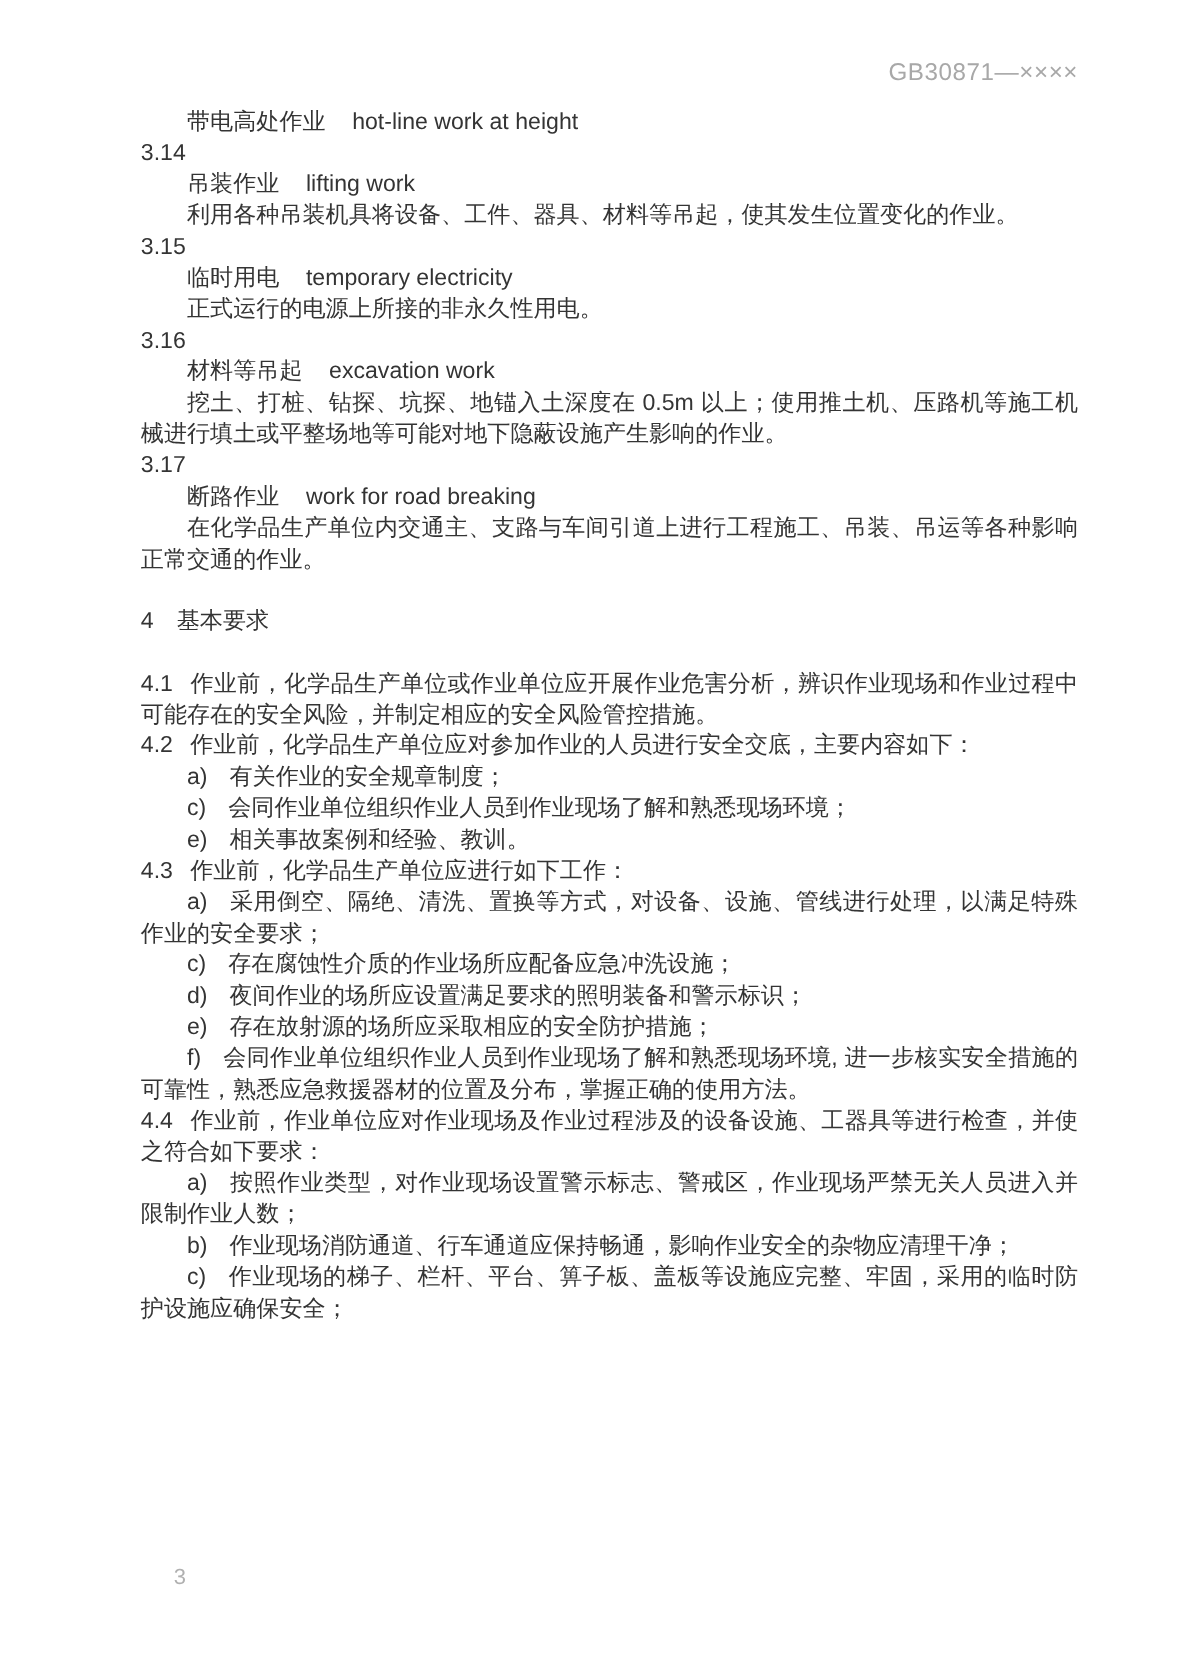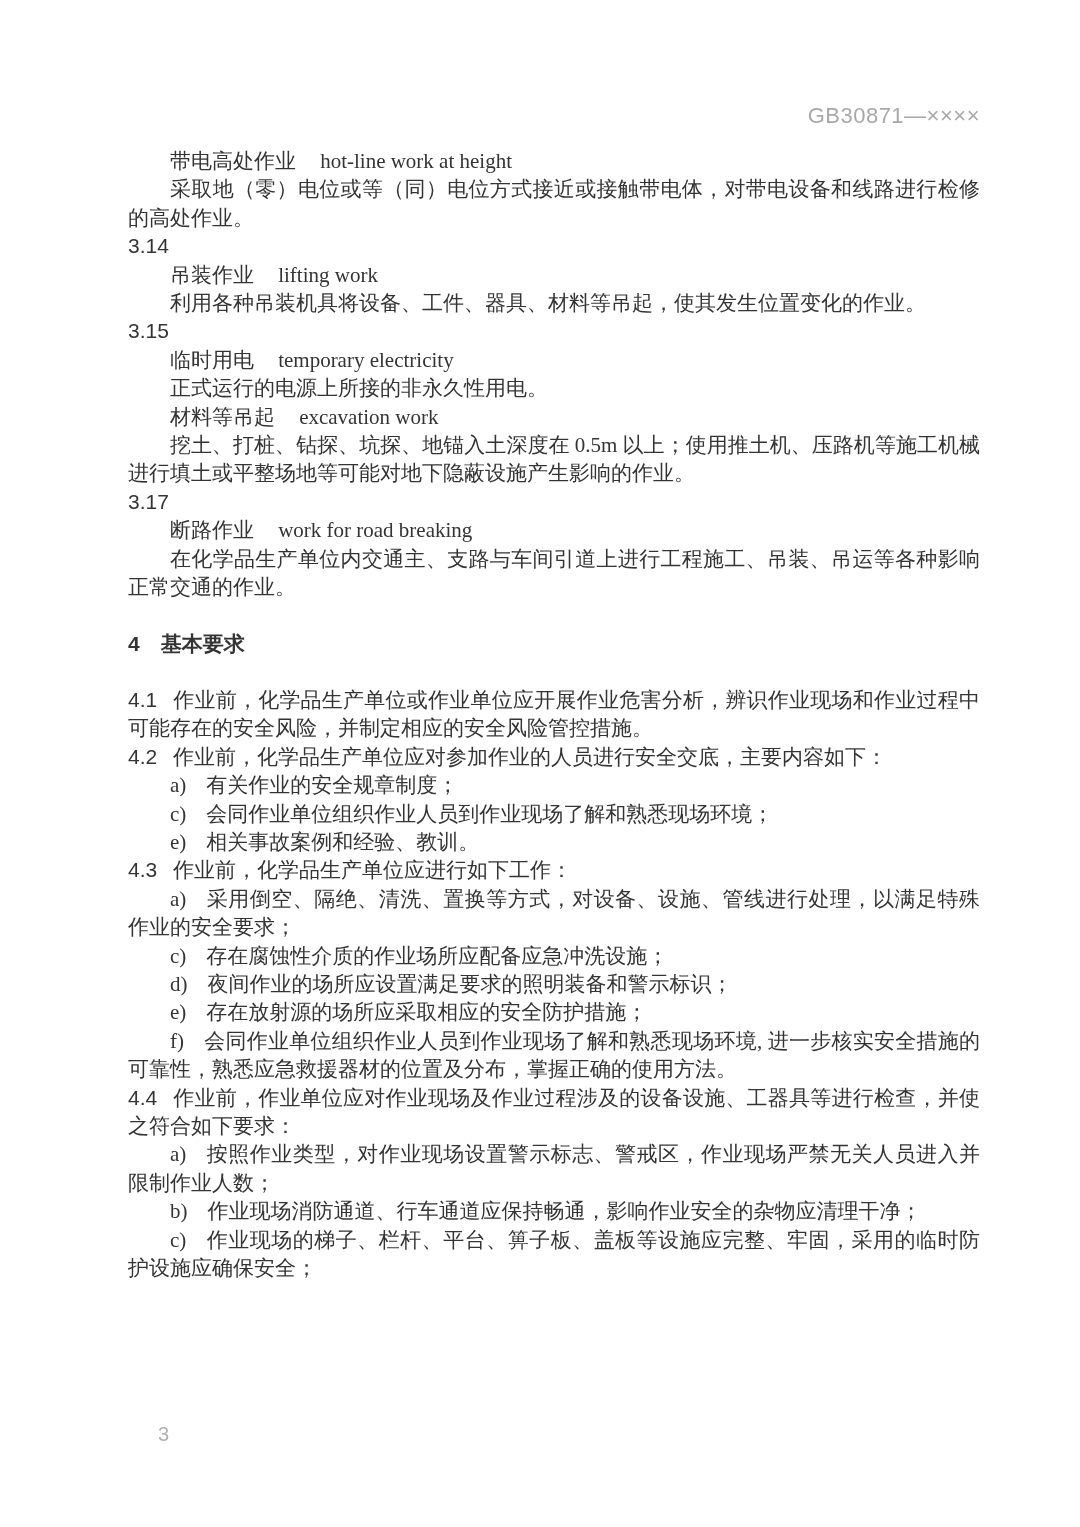--- a/index.html
+++ b/index.html
@@ -6,67 +6,67 @@
   body {
     width: 1080px;
     height: 1527px;
     background: #ffffff;
     position: relative;
     font-family: "Liberation Sans", "DejaVu Sans", sans-serif;
     color: #343434;
     overflow: hidden;
   }
   .page {
-    padding: 101px 100px 0 128px;
+    padding: 51px 100px 0 128px;
     box-sizing: border-box;
   }
   .doc-header {
     text-align: right;
     color: #a8a8a8;
     font-size: 22px;
     line-height: 30px;
     margin-bottom: 16px;
     letter-spacing: 0.5px;
   }
   .blk {
     margin: 0;
     font-size: 21px;
     line-height: 28.4px;
     text-align: justify;
   }
-  .term, .para, .item { text-indent: 2em; font-family: Liberation Serif, serif; }
+  .term, .para, .item { text-indent: 2em; }
   .clause_num { text-align: left; }
-  .heading { margin: 28px 0; text-align: left; font-weight: bold; }
+  .heading { margin: 28px 0; text-align: left; }
   .en { margin-left: 1.15em; }
   .num { margin-right: 0.75em; }
   .heading .num { margin-right: 1.0em; }
   .label { margin-right: 0.95em; }
   .page-number {
     position: absolute;
     left: 158px;
     top: 1420px;
     color: #b0b0b0;
     font-size: 20px;
     line-height: 28px;
   }
 </style>
 </head>
 <body>
 
 <div class="page">
   <div class="doc-header">GB30871—××××</div>
   <div>
       <p class="blk term"><span>带电高处作业</span><span class="en">hot-line work at height</span></p>
-      <p class="blk para">采取地（零）电位或等（同）电位方式接近或接触带电体，对带电设备和线路进行检修的高处作业。</p>
       <p class="blk clause_num">3.14</p>
       <p class="blk term"><span>吊装作业</span><span class="en">lifting work</span></p>
       <p class="blk para">利用各种吊装机具将设备、工件、器具、材料等吊起，使其发生位置变化的作业。</p>
       <p class="blk clause_num">3.15</p>
       <p class="blk term"><span>临时用电</span><span class="en">temporary electricity</span></p>
       <p class="blk para">正式运行的电源上所接的非永久性用电。</p>
+      <p class="blk clause_num">3.16</p>
       <p class="blk term"><span>材料等吊起</span><span class="en">excavation work</span></p>
       <p class="blk para">挖土、打桩、钻探、坑探、地锚入土深度在 0.5m 以上；使用推土机、压路机等施工机械进行填土或平整场地等可能对地下隐蔽设施产生影响的作业。</p>
       <p class="blk clause_num">3.17</p>
       <p class="blk term"><span>断路作业</span><span class="en">work for road breaking</span></p>
       <p class="blk para">在化学品生产单位内交通主、支路与车间引道上进行工程施工、吊装、吊运等各种影响正常交通的作业。</p>
       <p class="blk heading"><span class="num">4</span><span>基本要求</span></p>
       <p class="blk clause"><span class="num">4.1</span><span>作业前，化学品生产单位或作业单位应开展作业危害分析，辨识作业现场和作业过程中可能存在的安全风险，并制定相应的安全风险管控措施。</span></p>
       <p class="blk clause"><span class="num">4.2</span><span>作业前，化学品生产单位应对参加作业的人员进行安全交底，主要内容如下：</span></p>
       <p class="blk item"><span class="label">a)</span><span>有关作业的安全规章制度；</span></p>
       <p class="blk item"><span class="label">c)</span><span>会同作业单位组织作业人员到作业现场了解和熟悉现场环境；</span></p>

